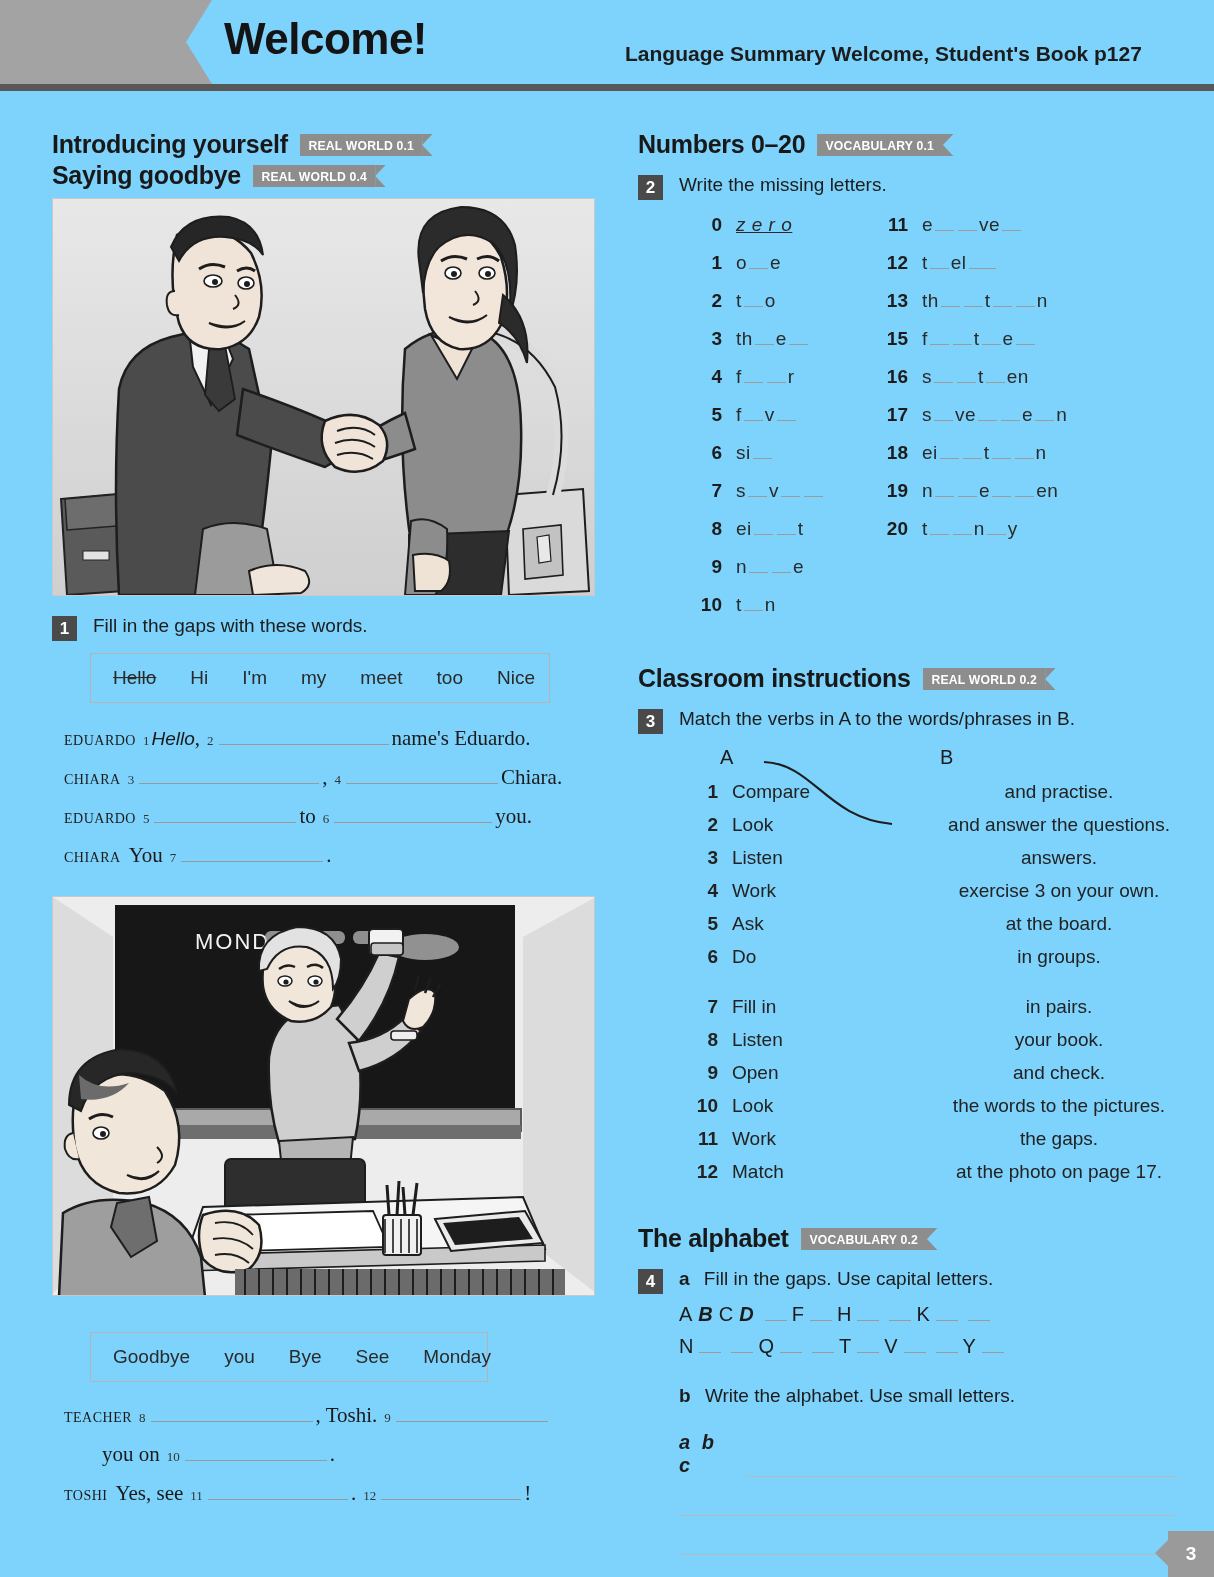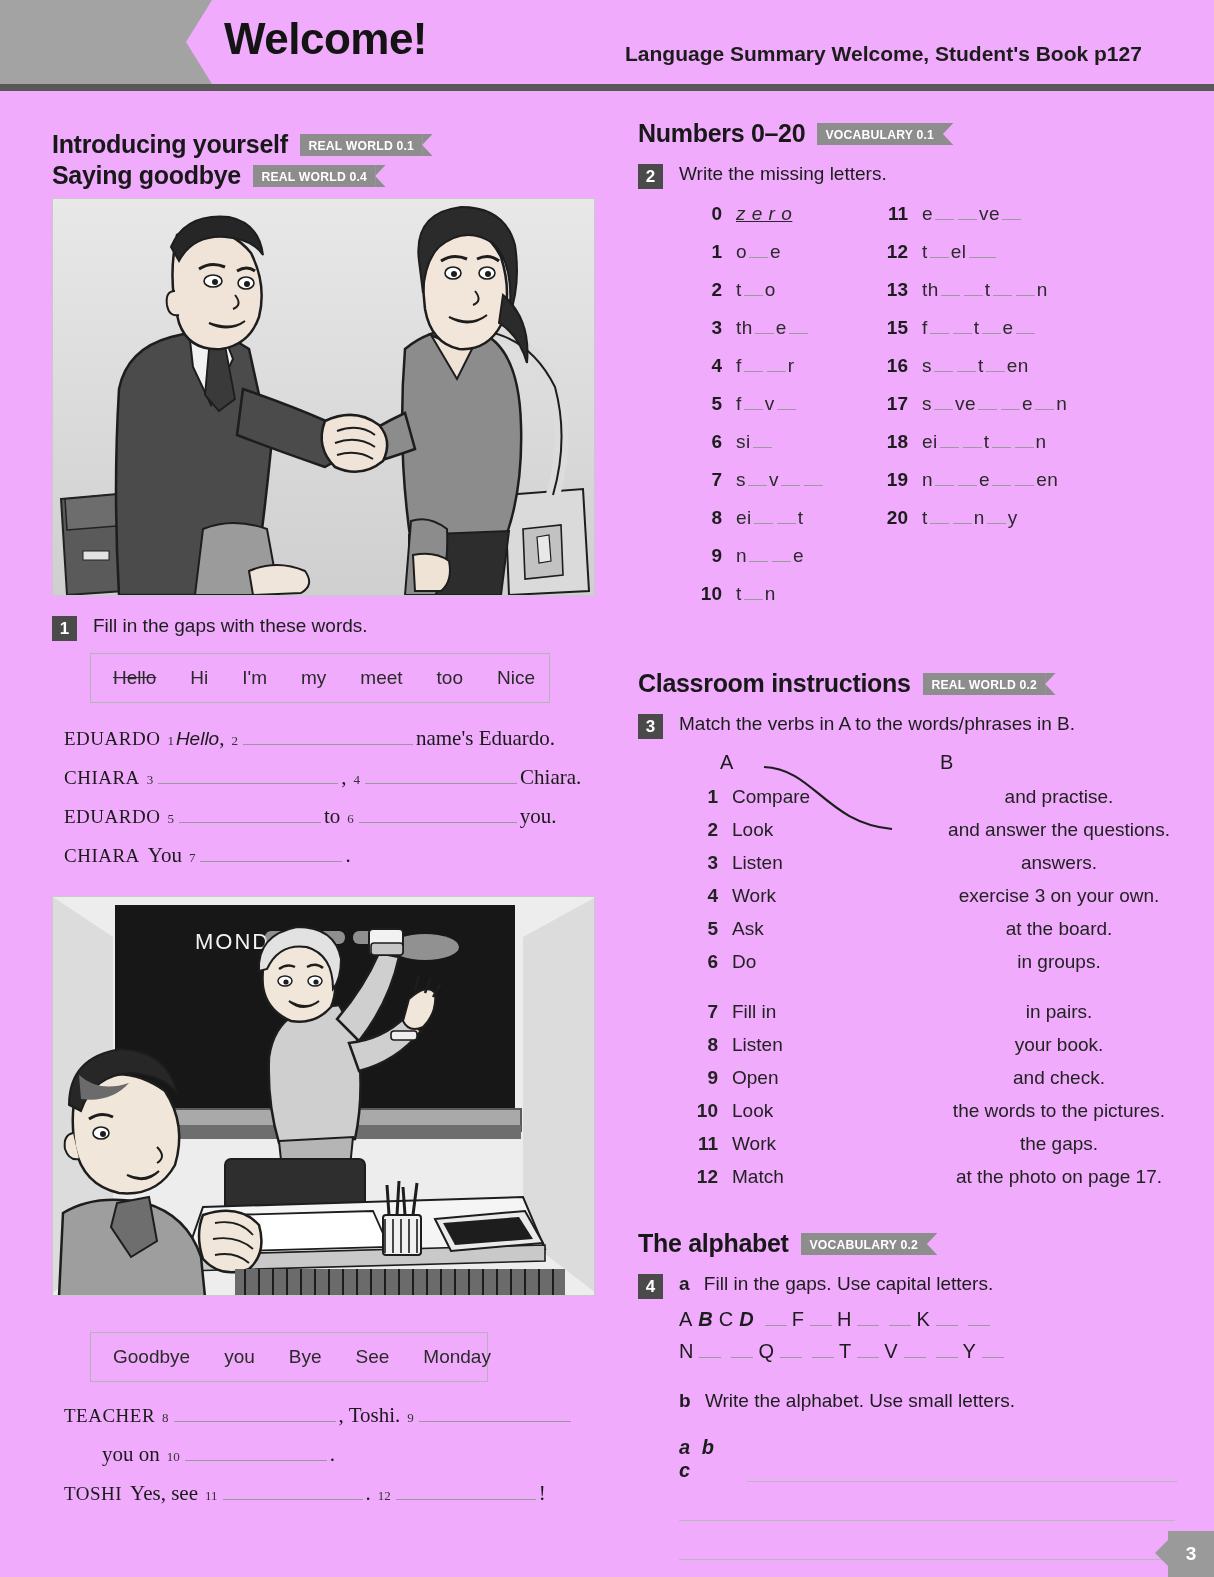--- a/index.html
+++ b/index.html
@@ -2,21 +2,21 @@
 <html><head>
 <meta charset="utf-8">
 <style>
   * { box-sizing: border-box; margin: 0; padding: 0; }
   html, body {
     width: 1214px; height: 1577px;
     background: #ffffff;
     font-family: "Liberation Sans", sans-serif;
     overflow: hidden;
   }
-  .page { position: relative; width: 1214px; height: 1577px; background: #f0abfc; }
+  .page { position: relative; width: 1214px; height: 1577px; background: #7dd3fc; }
 
   
   .header { position: absolute; left: 0; top: 0; width: 1214px; height: 92px; }
   .header-band {
     position: absolute; left: 0; top: 0; width: 186px; height: 84px;
     background: #a3a3a3;
   }
   .header-band::after {
     content: ""; position: absolute; left: 186px; top: 0;
     width: 0; height: 0;
@@ -33,21 +33,21 @@
     font-size: 44px; font-weight: bold; color: #141414;
     letter-spacing: -0.5px;
   }
   .header-sub {
     position: absolute; left: 625px; top: 42px;
     font-size: 21px; font-weight: bold; color: #1c1c1c;
   }
 
   
   .col-left  { position: absolute; left: 52px;  top: 130px; width: 546px; }
-  .col-right { position: absolute; left: 638px; top: 119px; width: 540px; }
+  .col-right { position: absolute; left: 638px; top: 130px; width: 540px; }
 
   
   .sec-head {
     display: flex; align-items: center; gap: 12px;
     margin-bottom: 2px;
   }
   .sec-head-title {
     font-size: 25px; font-weight: bold; color: #181818;
     letter-spacing: -0.3px; white-space: nowrap;
   }
@@ -90,21 +90,21 @@
     border: 1px solid #b4b4b4;
     padding: 13px 22px;
     display: flex; gap: 34px; align-items: center;
     font-size: 19px; color: #2a2a2a;
   }
   .wordbank .struck { text-decoration: line-through; }
 
   
   .dialogue { font-family: "Liberation Serif", serif; font-size: 21px; color: #1a1a1a; }
   .dlg-line { display: flex; align-items: baseline; flex-wrap: nowrap; margin-top: 13px; white-space: nowrap; }
-  .speaker { letter-spacing: 0.5px; font-variant: small-caps; text-transform: uppercase; font-size: 19px; text-align: center; }
+  .speaker { letter-spacing: 0.5px; font-variant: small-caps; text-transform: uppercase; font-size: 14px; text-align: center; }
   .sup { font-size: 13px; vertical-align: super; margin: 0 2px 0 7px; color: #333; }
   .blank {
     display: inline-block; border-bottom: 1px solid #999;
     height: 20px; margin: 0 3px;
   }
   .ans-hand { font-family: "Liberation Sans", sans-serif; font-style: italic; font-size: 19px; }
 
   
   .num-grid { display: flex; margin-top: 14px; }
   .num-col { display: flex; flex-direction: column; }
@@ -515,21 +515,21 @@
           <span class="num-key">19</span>
           <span class="num-val">n<i class="g"></i><i class="g"></i>e<i class="g"></i><i class="g"></i>en</span>
         </div>
         <div class="num-item">
           <span class="num-key">20</span>
           <span class="num-val">t<i class="g"></i><i class="g"></i>n<i class="g"></i>y</span>
         </div>
       </div>
     </div>
 
-    <div class="sec-head" style="margin-top:48px;">
+    <div class="sec-head" style="margin-top:32px;">
       <span class="sec-head-title">Classroom instructions</span>
       <span class="ref-badge">REAL WORLD 0.2</span>
     </div>
 
     <div class="ex-row" style="margin-top:14px;">
       <div class="ex-num">3</div>
       <div class="ex-text">Match the verbs in A to the words/phrases in B.</div>
     </div>
 
     <div class="match-wrap">

